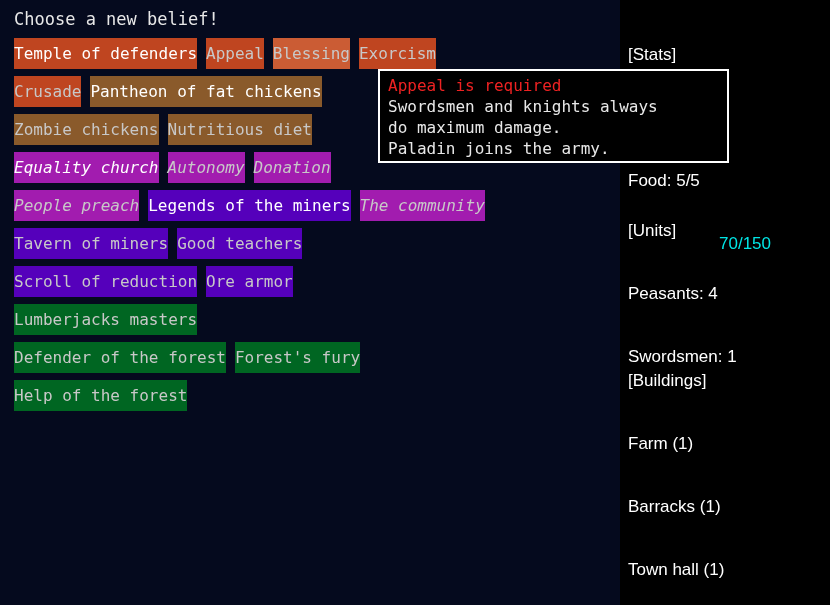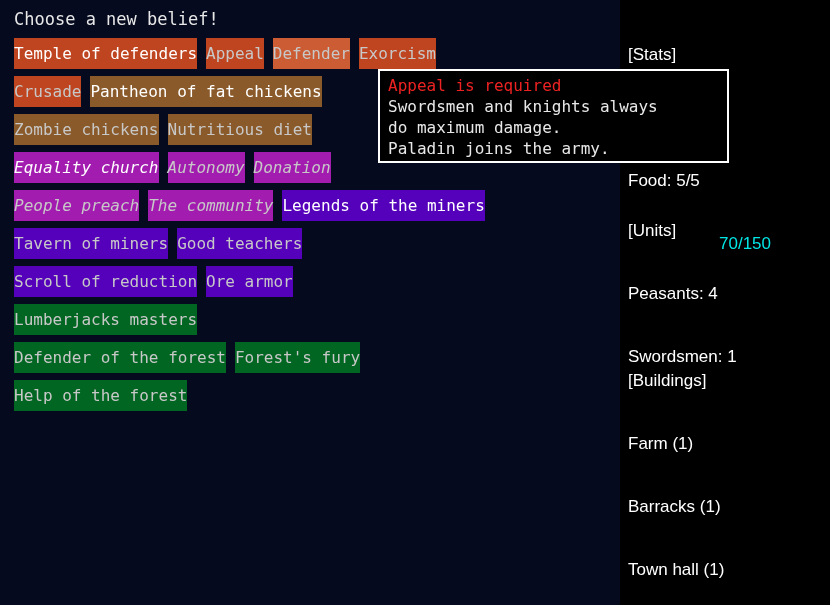--- a/index.html
+++ b/index.html
@@ -124,40 +124,40 @@
 <div id="app">
 
   <div id="left-panel">
 
     <div id="page-title">Choose a new belief!</div>
 
     <div id="belief-rows">
         <div class="belief-row">
           <div class="belief-btn cat-orange txt-bright">Temple of defenders</div>
           <div class="belief-btn cat-orange txt-dim">Appeal</div>
-          <div class="belief-btn cat-orange hover txt-dim">Defender</div>
+          <div class="belief-btn cat-orange hover txt-dim">Blessing</div>
           <div class="belief-btn cat-orange txt-dim">Exorcism</div>
         </div>
         <div class="belief-row">
           <div class="belief-btn cat-orange txt-dim">Crusade</div>
           <div class="belief-btn cat-brown txt-bright">Pantheon of fat chickens</div>
         </div>
         <div class="belief-row">
           <div class="belief-btn cat-brown txt-dim">Zombie chickens</div>
           <div class="belief-btn cat-brown txt-dim">Nutritious diet</div>
         </div>
         <div class="belief-row">
           <div class="belief-btn cat-teal txt-bright">Equality church</div>
           <div class="belief-btn cat-teal txt-dim">Autonomy</div>
           <div class="belief-btn cat-teal txt-dim">Donation</div>
         </div>
         <div class="belief-row">
           <div class="belief-btn cat-teal txt-dim">People preach</div>
+          <div class="belief-btn cat-purple txt-bright">Legends of the miners</div>
           <div class="belief-btn cat-teal txt-dim">The community</div>
-          <div class="belief-btn cat-purple txt-bright">Legends of the miners</div>
         </div>
         <div class="belief-row">
           <div class="belief-btn cat-purple txt-dim">Tavern of miners</div>
           <div class="belief-btn cat-purple txt-dim">Good teachers</div>
         </div>
         <div class="belief-row">
           <div class="belief-btn cat-purple txt-dim">Scroll of reduction</div>
           <div class="belief-btn cat-purple txt-dim">Ore armor</div>
         </div>
         <div class="belief-row">

